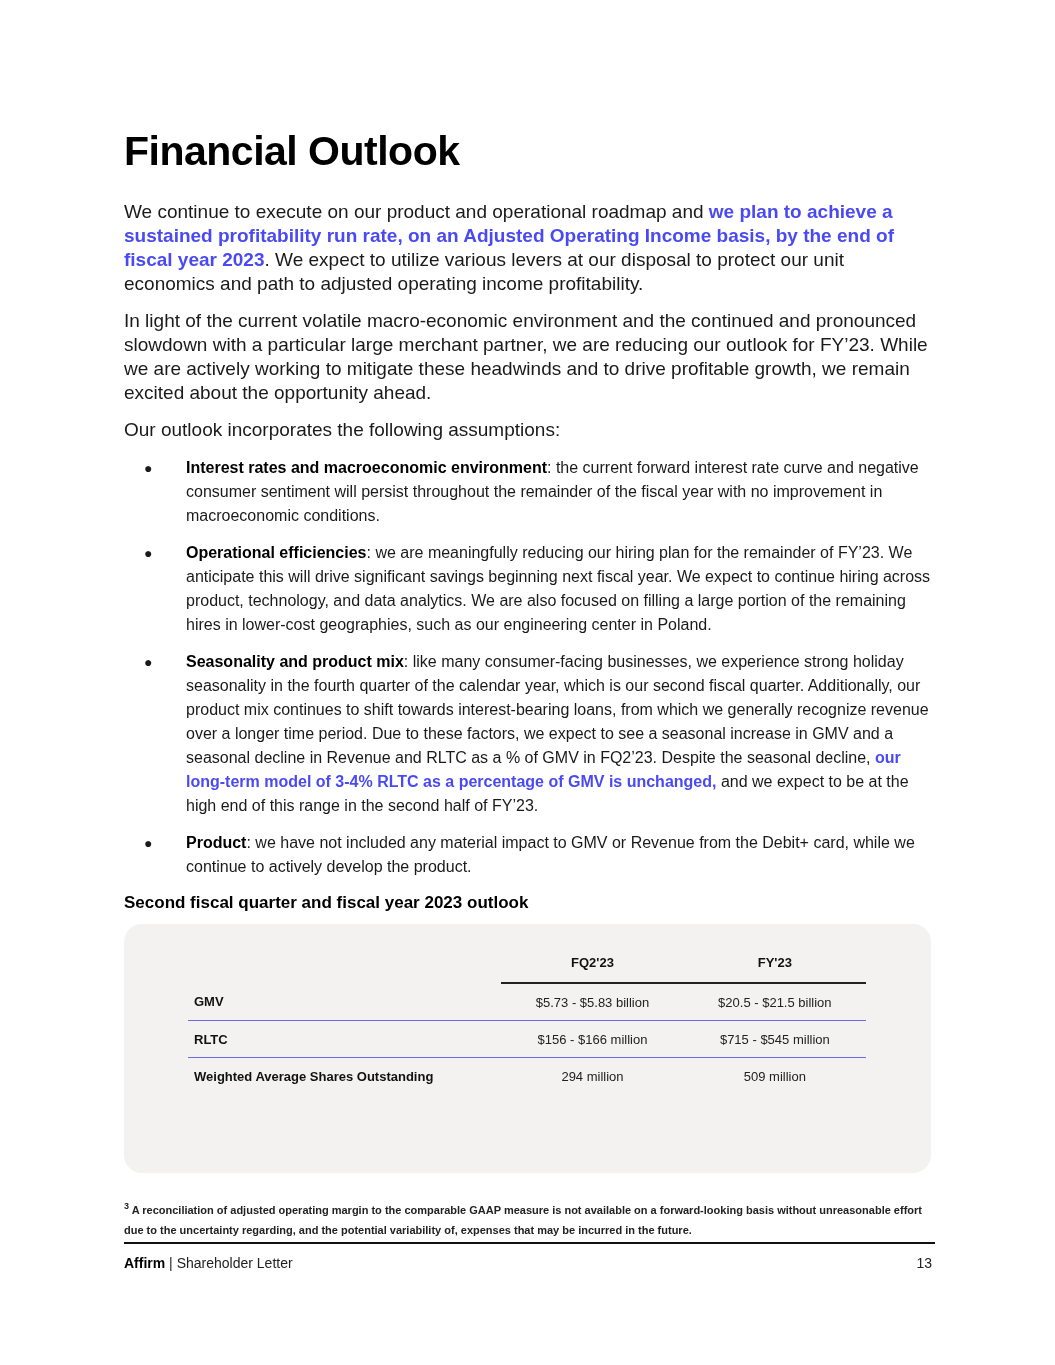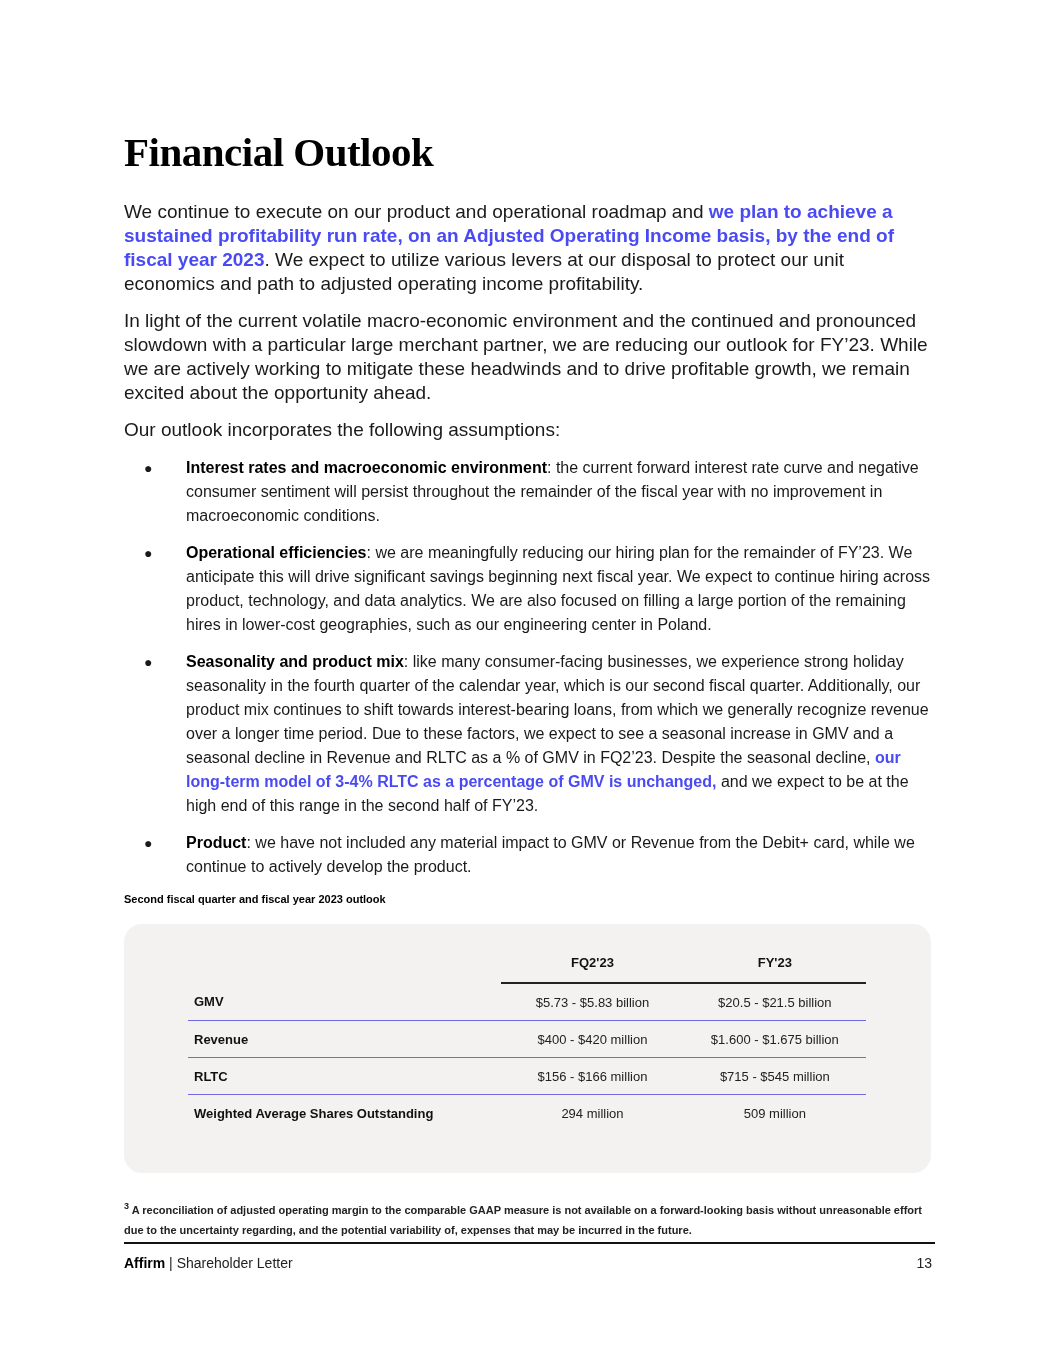--- a/index.html
+++ b/index.html
@@ -1,26 +1,26 @@
 <!DOCTYPE html>
 <html><head>
 <meta charset="utf-8">
 <style>
   html, body { margin: 0; padding: 0; background: #ffffff; }
   body { width: 1055px; height: 1365px; position: relative; font-family: "Liberation Sans", sans-serif; color: #1a1a1a; }
   .page { position: absolute; left: 124px; top: 0; width: 808px; }
-  h1 { position: absolute; top: 128px; left: 0; margin: 0; font-size: 41px; font-weight: 700; letter-spacing: -0.5px; color: #000; font-family: Liberation Serif, serif; }
+  h1 { position: absolute; top: 128px; left: 0; margin: 0; font-size: 41px; font-weight: 700; letter-spacing: -0.5px; color: #000; font-family: Liberation Sans, sans-serif; }
   .body-text { position: absolute; left: 0; width: 808px; font-size: 19px; line-height: 24px; color: #1a1a1a; }
   .body-text p { margin: 0; }
   .hl { color: #4a4af4; font-weight: 700; }
   ul.bullets { list-style: none; margin: 0; padding: 0; position: absolute; left: 0; width: 808px; top: 456px; }
   ul.bullets li { position: relative; padding-left: 62px; font-size: 16px; line-height: 24px; margin-bottom: 13px; }
   ul.bullets li .dot { position: absolute; left: 20px; top: 0; font-size: 14px; }
   ul.bullets li b { font-weight: 700; color: #000; }
-  .table-title { position: absolute; top: 893px; left: 0; font-size: 11px; font-weight: 700; color: #000; }
+  .table-title { position: absolute; top: 893px; left: 0; font-size: 17px; font-weight: 700; color: #000; }
   .table-card { position: absolute; top: 924px; left: 0; width: 807px; height: 249px; background: #f3f2f1; border-radius: 18px; }
   table.outlook { position: absolute; left: 64px; top: 18px; width: 678px; border-collapse: collapse; font-size: 13px; }
   table.outlook th { font-weight: 700; height: 38px; text-align: center; color: #111; }
   table.outlook th.blank { border-bottom: none; }
   table.outlook th.col { border-bottom: 2px solid #222; }
   table.outlook td { height: 34px; text-align: center; color: #222; }
   table.outlook td.label { text-align: left; font-weight: 700; padding-left: 6px; color: #111; }
   table.outlook tr.row td { border-bottom: 1.5px solid #6c6ce0; }
   table.outlook tr.row.last td { border-bottom: none; }
   sup { font-size: 9px; }
@@ -66,25 +66,20 @@
           <th class="col" style="width:182px;">FY'23</th>
         </tr>
       </thead>
       <tbody>
         <tr class="row">
           <td class="label">GMV</td>
           <td>$5.73 - $5.83 billion</td>
           <td>$20.5 - $21.5 billion</td>
         </tr>
         <tr class="row">
-          <td class="label">Revenue</td>
-          <td>$400 - $420 million</td>
-          <td>$1.600 - $1.675 billion</td>
-        </tr>
-        <tr class="row">
           <td class="label">RLTC</td>
           <td>$156 - $166 million</td>
           <td>$715 - $545 million</td>
         </tr>
         <tr class="row last">
           <td class="label">Weighted Average Shares Outstanding</td>
           <td>294 million</td>
           <td>509 million</td>
         </tr>
       </tbody>

